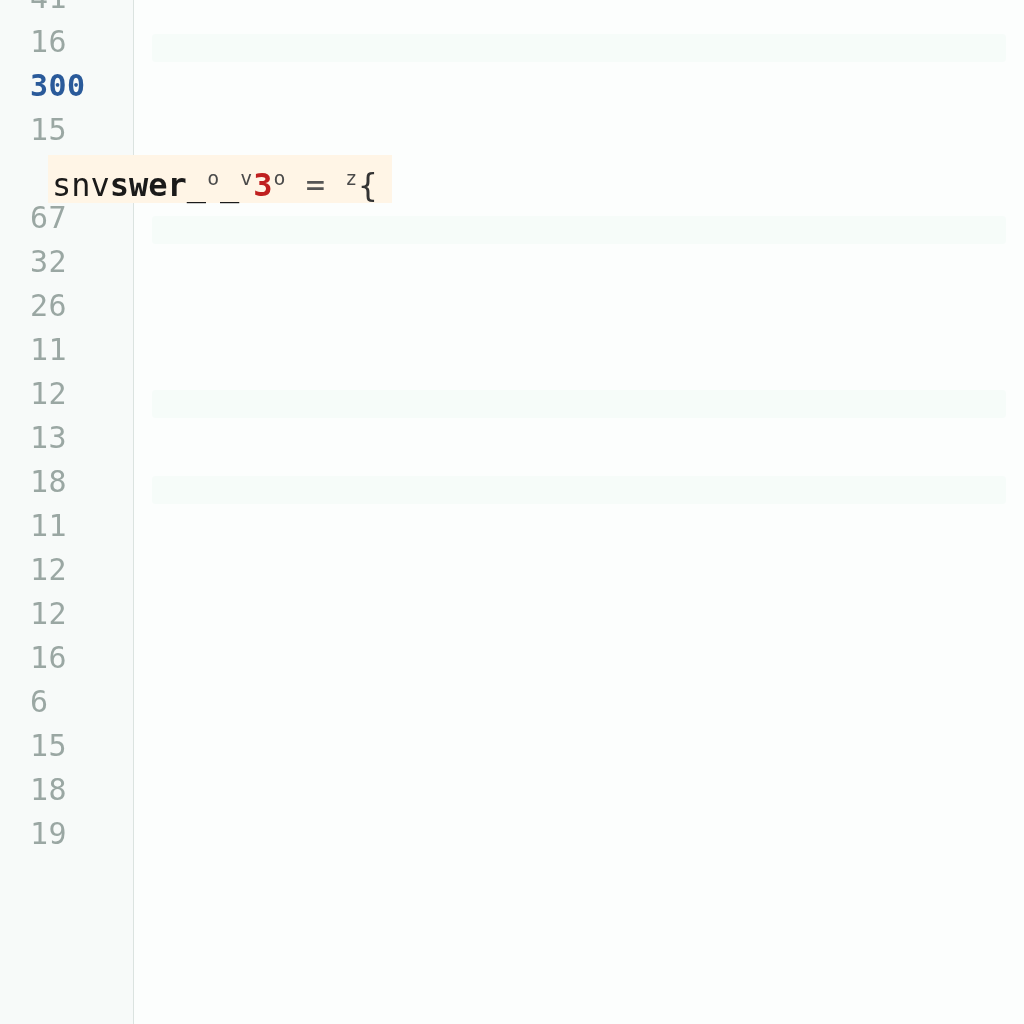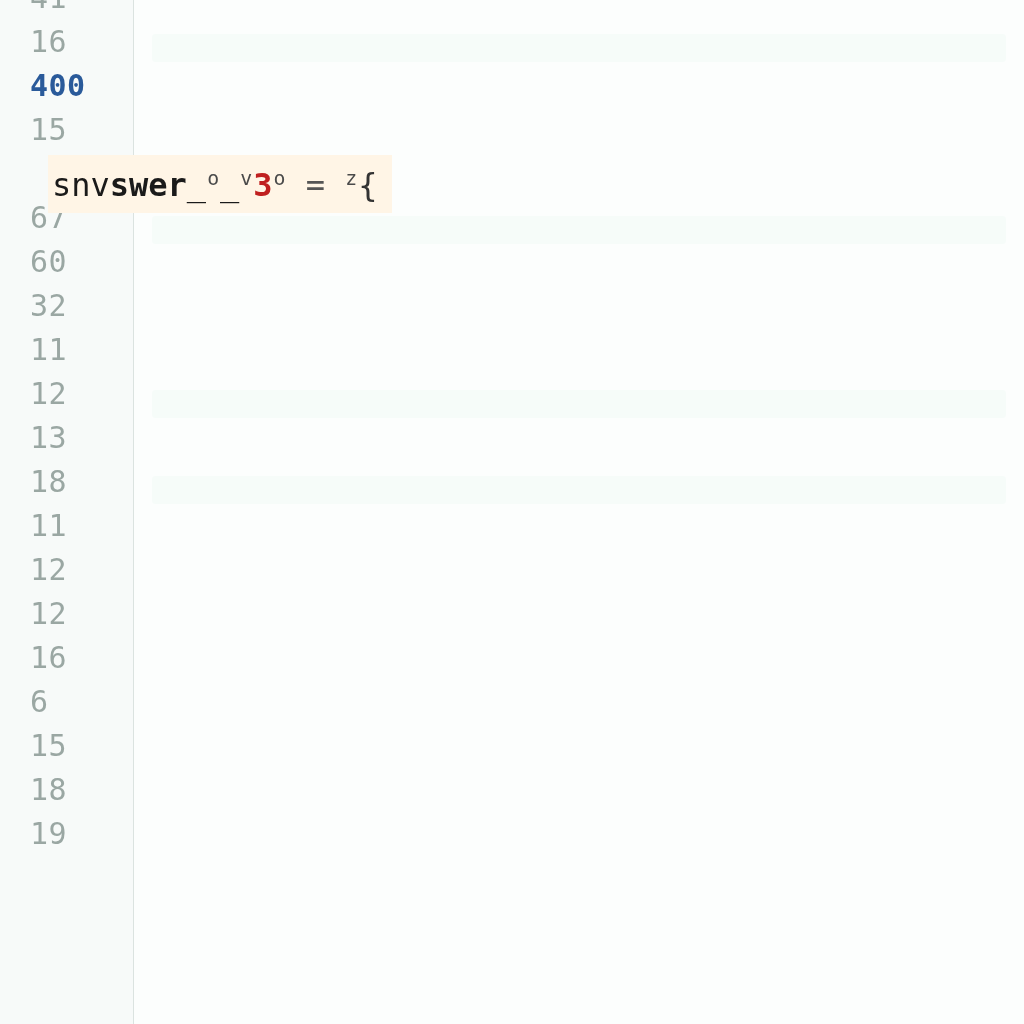--- a/index.html
+++ b/index.html
@@ -32,21 +32,21 @@
     color: #2a5a9a;
     font-weight: 600;
   }
   .gutter .ln.code-overlay {
     color: transparent;
   }
   .code-overlay-span {
     position: absolute;
     left: 48px;
     top: 155px;
-    height: 58px;
+    height: 48px;
     line-height: 46px;
     font-size: 32px;
     background: #fff5e6;
     padding: 0 14px 0 4px;
     white-space: nowrap;
     z-index: 5;
     font-family: "SF Mono","Consolas","Menlo",monospace;
   }
   .tok-plain { color:#1a1a1a; }
   .tok-bold  { color:#1a1a1a; font-weight:700; }
@@ -67,26 +67,26 @@
     border-radius:4px;
     opacity:0.6;
   }
 </style>
 </head>
 <body>
 
 <div class="gutter" id="gutter">
     <div class="ln first">41</div>
     <div class="ln">16</div>
-    <div class="ln accent">400</div>
+    <div class="ln accent">300</div>
     <div class="ln">15</div>
     <div class="ln code-overlay"></div>
     <div class="ln">67</div>
-    <div class="ln">60</div>
     <div class="ln">32</div>
+    <div class="ln">26</div>
     <div class="ln">11</div>
     <div class="ln">12</div>
     <div class="ln">13</div>
     <div class="ln">18</div>
     <div class="ln">11</div>
     <div class="ln">12</div>
     <div class="ln">12</div>
     <div class="ln">16</div>
     <div class="ln">6</div>
     <div class="ln">15</div>

